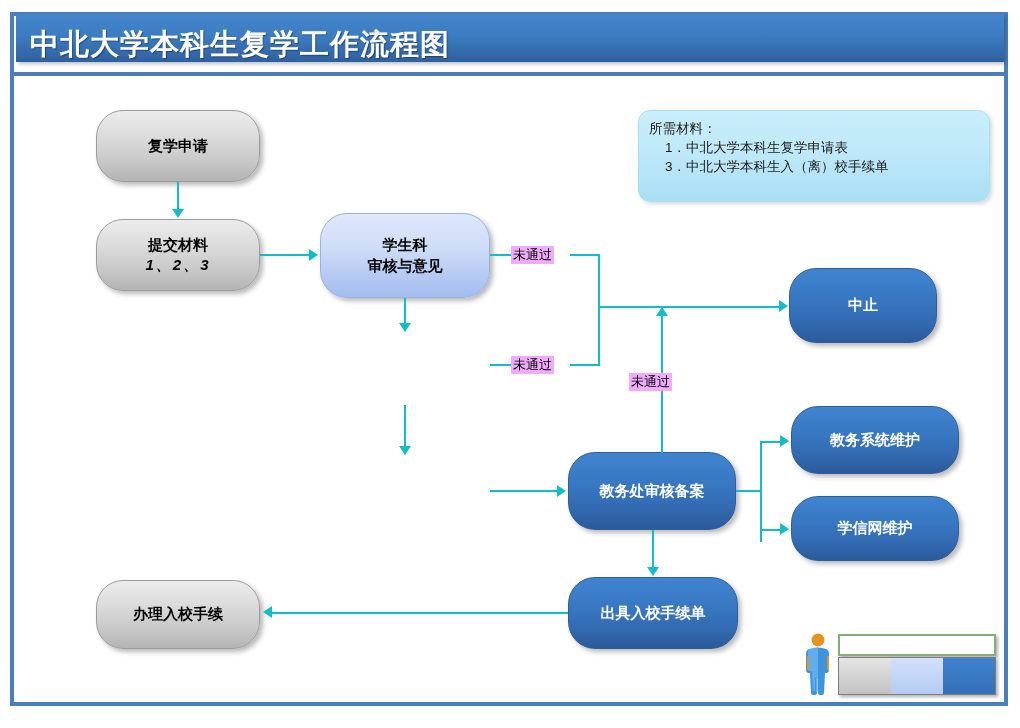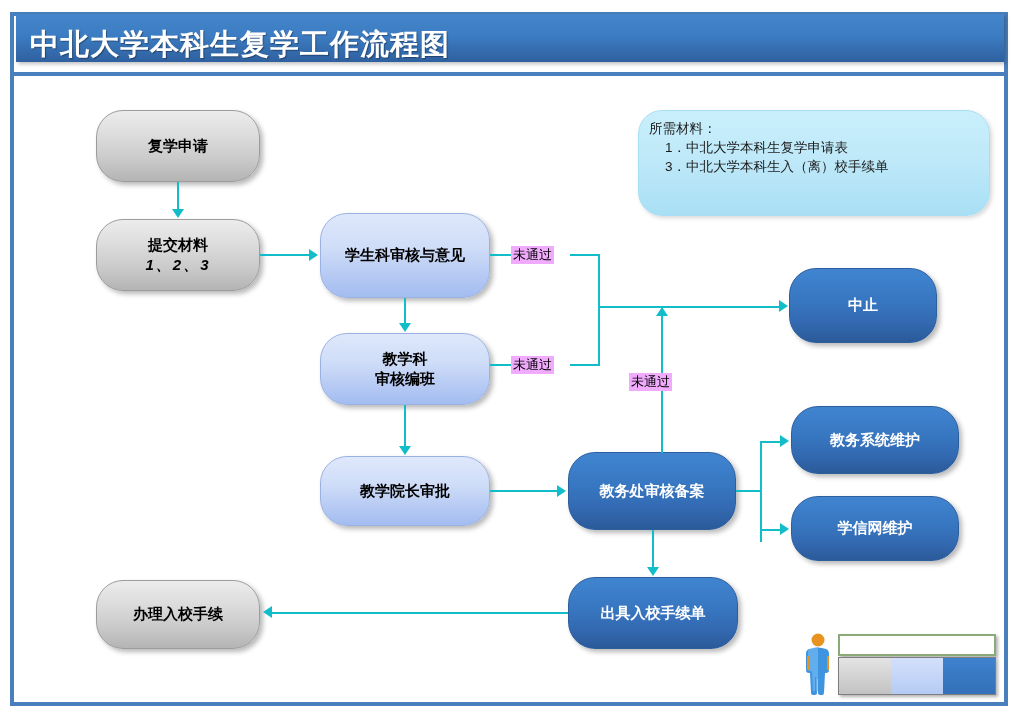--- a/index.html
+++ b/index.html
@@ -100,23 +100,23 @@
     font-weight: bold;
     letter-spacing: 2px;
   }
 
   
   .note-box {
     position: absolute;
     left: 638px;
     top: 110px;
     width: 352px;
-    height: 106px;
-    box-sizing: border-box;
-    border-radius: 24px;
+    height: 92px;
+    box-sizing: border-box;
+    border-radius: 12px;
     background: linear-gradient(to bottom, #c9effb 0%, #bfe9f9 45%, #a9dff4 100%);
     border: 1px solid #a9dff4;
     box-shadow: 2px 2px 4px rgba(0,0,0,0.16);
     padding: 8px 10px 6px 10px;
     color: #1a1a1a;
     font-size: 13.5px;
     line-height: 1.42;
   }
   .note-title { display: block; }
   .note-item {
@@ -224,33 +224,26 @@
 
   <div class="node node-gray" style="left:96px; top:110px; width:164px; height:72px;">
     <span>复学申请</span>
   </div>
 
   <div class="node node-gray" style="left:96px; top:219px; width:164px; height:72px; flex-direction:column;">
     <span>提交材料</span>
     <span class="italic-line">1、2、3</span>
   </div>
 
-  <div class="node node-lightblue" style="left:320px; top:213px; width:170px; height:85px; flex-direction:row;">
+  <div class="node node-lightblue" style="left:320px; top:213px; width:170px; height:85px; flex-direction:column;">
     <span>学生科</span>
     <span class="line2">审核与意见</span>
   </div>
 
-  <div class="node node-lightblue" style="left:320px; top:333px; width:170px; height:72px; flex-direction:column;">
-    <span>教学科</span>
-    <span class="line2">审核编班</span>
-  </div>
-
-  <div class="node node-lightblue" style="left:320px; top:456px; width:170px; height:70px;">
-    <span>教学院长审批</span>
-  </div>
+
 
   <div class="node node-darkblue" style="left:568px; top:452px; width:168px; height:78px;">
     <span>教务处审核备案</span>
   </div>
 
   <div class="node node-darkblue" style="left:789px; top:268px; width:148px; height:75px;">
     <span>中止</span>
   </div>
 
   <div class="node node-darkblue" style="left:791px; top:406px; width:168px; height:68px;">

